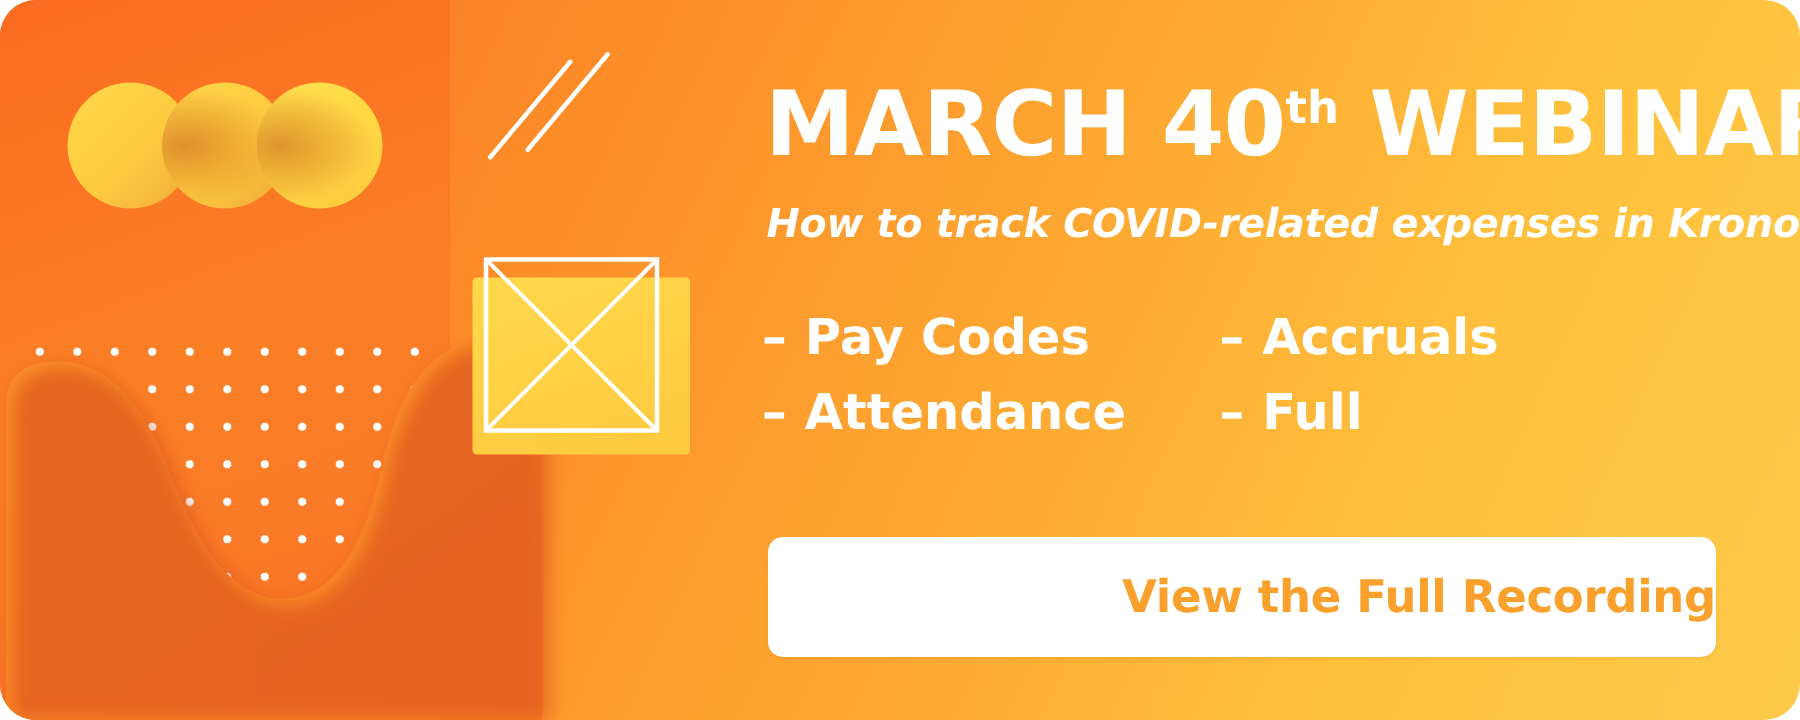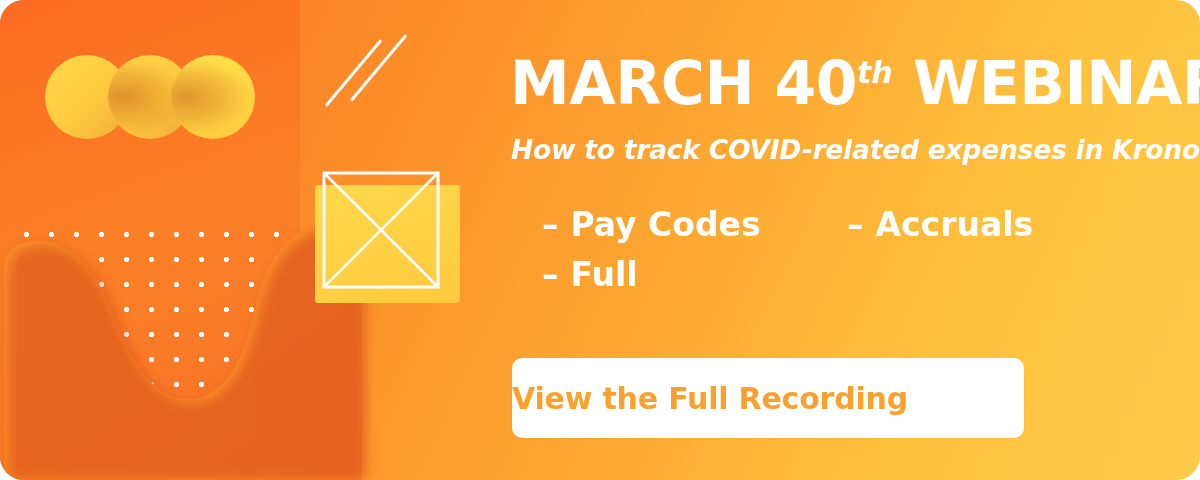--- a/index.html
+++ b/index.html
@@ -70,54 +70,53 @@
     color:#ffffff;
     font-family:"DejaVu Sans",sans-serif;
     font-weight:bold;
     font-size:60px;
     letter-spacing:-.5px;
     line-height:1;
     white-space:nowrap;
   }
   .headline .sup{
     font-size:30px;
-    font-style:italic;
     vertical-align:super;
     letter-spacing:0;
   }
 
   .subhead{
     position:absolute;left:11px;top:134px;
     color:#ffffff;
     font-family:"DejaVu Sans",sans-serif;
     font-style:italic;
     font-weight:bold;
     font-size:26.5px;
     white-space:nowrap;
     letter-spacing:-.2px;
   }
 
-  .bullets{position:absolute;left:8px;top:200px;width:560px;margin-left:34px;}
+  .bullets{position:absolute;left:8px;top:200px;width:560px;}
   .brow{display:flex;}
   .bcell{
     color:#ffffff;
     font-family:"DejaVu Sans",sans-serif;
     font-weight:bold;
     font-size:33px;
     line-height:50px;
     white-space:nowrap;
   }
   .bcell.col1{width:305px;}
   .dash{display:inline-block;margin-right:12px;}
 
   .cta{
-    position:absolute;left:12px;top:358px;width:512px;height:80px;
+    position:absolute;left:12px;top:358px;width:632px;height:80px;
     background:#ffffff;
     border-radius:10px;
-    display:flex;align-items:center;justify-content:flex-start;
+    display:flex;align-items:center;justify-content:flex-end;
     cursor:pointer;
     box-shadow:0 1px 2px rgba(180,110,20,.10);
   }
   .cta-label{
     color:#f9a12c;
     font-family:"DejaVu Sans",sans-serif;
     font-weight:bold;
     font-size:30px;
     letter-spacing:-.2px;
   }
@@ -179,20 +178,21 @@
     <div class="headline"><span>MARCH 40</span><span class="sup">th</span><span> WEBINAR</span></div>
 
     <div class="subhead">How to track COVID-related expenses in Kronos</div>
 
     <div class="bullets">
       <div class="brow">
         <div class="bcell col1"><span class="dash">–</span><span>Pay Codes</span></div>
         <div class="bcell"><span class="dash">–</span><span>Accruals</span></div>
       </div>
       <div class="brow">
+        <div class="bcell col1"><span class="dash">–</span><span>Attendance</span></div>
         <div class="bcell"><span class="dash">–</span><span>Full</span></div>
       </div>
     </div>
 
     <div class="cta">
       <span class="cta-label">View the Full Recording</span>
     </div>
 
   </div>
 </div>

